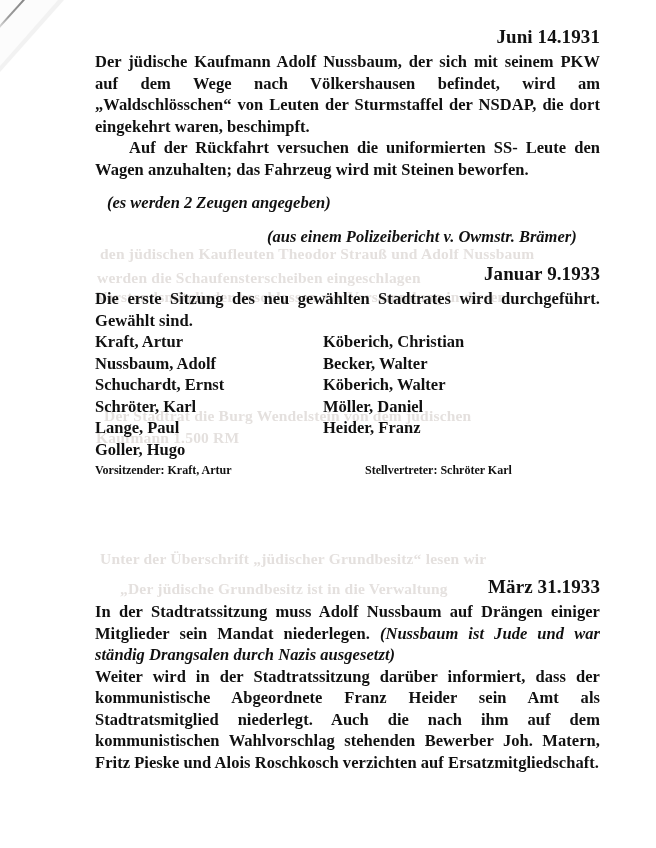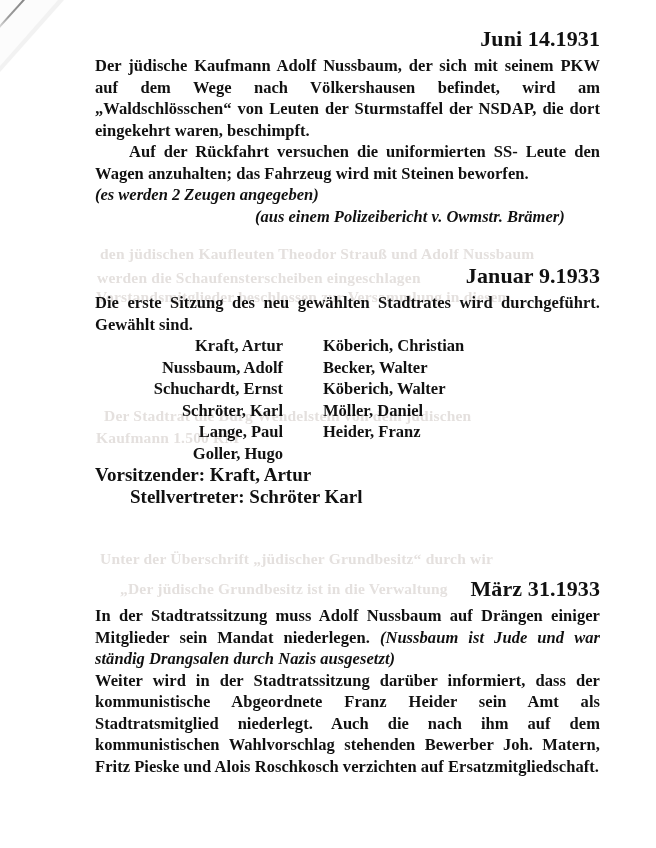--- a/index.html
+++ b/index.html
@@ -66,77 +66,76 @@
   .ghost {
     position: absolute;
     white-space: nowrap;
     filter: blur(.45px);
   }
   .block { position: absolute; width: 505px; }
 
   .date-line {
     text-align: right;
     font-weight: bold;
-    font-size: 22px;
+    font-size: 19px;
     letter-spacing: .1px;
     margin-bottom: 3px;
   }
   p.para {
     margin: 0;
     font-weight: bold;
     font-size: 16.5px;
     line-height: 21.5px;
     text-align: justify;
     text-justify: inter-word;
     letter-spacing: .05px;
   }
   p.para.indent { text-indent: 34px; }
   .it { font-style: italic; }
   p.italic-line {
-    margin: 0;
+    margin: 12px;
     font-weight: bold;
     font-style: italic;
     font-size: 16.5px;
     line-height: 21.5px;
     text-align: left;
   }
   p.italic-line.right-ish { padding-left: 160px; }
 
   
   .name-list { margin: 0; padding: 0; }
   .name-row {
     display: flex;
     font-weight: bold;
     font-size: 16.5px;
     line-height: 21.5px;
   }
-  .name-row .col-a { width: 188px; flex: none; text-align: right; }
+  .name-row .col-a { width: 188px; flex: none; }
   .name-row .col-b { flex: 1; margin-left: 40px; }
   .officers {
     display: flex;
     font-weight: bold;
-    font-size: 19px;
+    font-size: 12px;
     line-height: 21.5px;
-    flex-direction: column;
   }
   .officers .off-a { width: 270px; flex: none; }
-  .officers .off-b { flex: 1; margin-left: 35px; }
+  .officers .off-b { flex: 1; }
 </style>
 </head>
 <body>
 
 <div class="page">
 
   <div class="ghost-layer">
     <div class="ghost" style="left:100px; top:243px;font-family:Liberation Serif, serif;">den jüdischen Kaufleuten Theodor Strauß und Adolf Nussbaum</div>
     <div class="ghost" style="left:97px;  top:267px;">werden die Schaufensterscheiben eingeschlagen</div>
     <div class="ghost" style="left:96px;  top:286px;">Vorstandsmitglieder beschlossen zur Versammlung in diesem</div>
     <div class="ghost" style="left:104px;  top:405px;">Der Stadtrat die Burg Wendelstein von dem jüdischen</div>
     <div class="ghost" style="left:96px;  top:427px;">Kaufmann 1.500 RM</div>
-    <div class="ghost" style="left:100px; top:548px;">Unter der Überschrift „jüdischer Grundbesitz“ durch wir</div>
+    <div class="ghost" style="left:100px; top:548px;">Unter der Überschrift „jüdischer Grundbesitz“ lesen wir</div>
     <div class="ghost" style="left:120px; top:578px;">„Der jüdische Grundbesitz ist in die Verwaltung</div>
   </div>
 
   <div class="block" style="left:95px; top:26px;">
     <div class="date-line">Juni 14.1931</div>
     <p class="para">Der jüdische Kaufmann Adolf Nussbaum, der sich mit seinem PKW auf dem Wege nach Völkershausen befindet, wird am „Waldschlösschen“ von Leuten der Sturmstaffel der NSDAP, die dort eingekehrt waren, beschimpft.</p>
     <p class="para indent">Auf der Rückfahrt versuchen die uniformierten SS- Leute den Wagen anzuhalten; das Fahrzeug wird mit Steinen beworfen.</p>
     <p class="italic-line">(es werden 2 Zeugen angegeben)</p>
     <p class="italic-line right-ish">(aus einem Polizeibericht v. Owmstr. Brämer)</p>
   </div>

